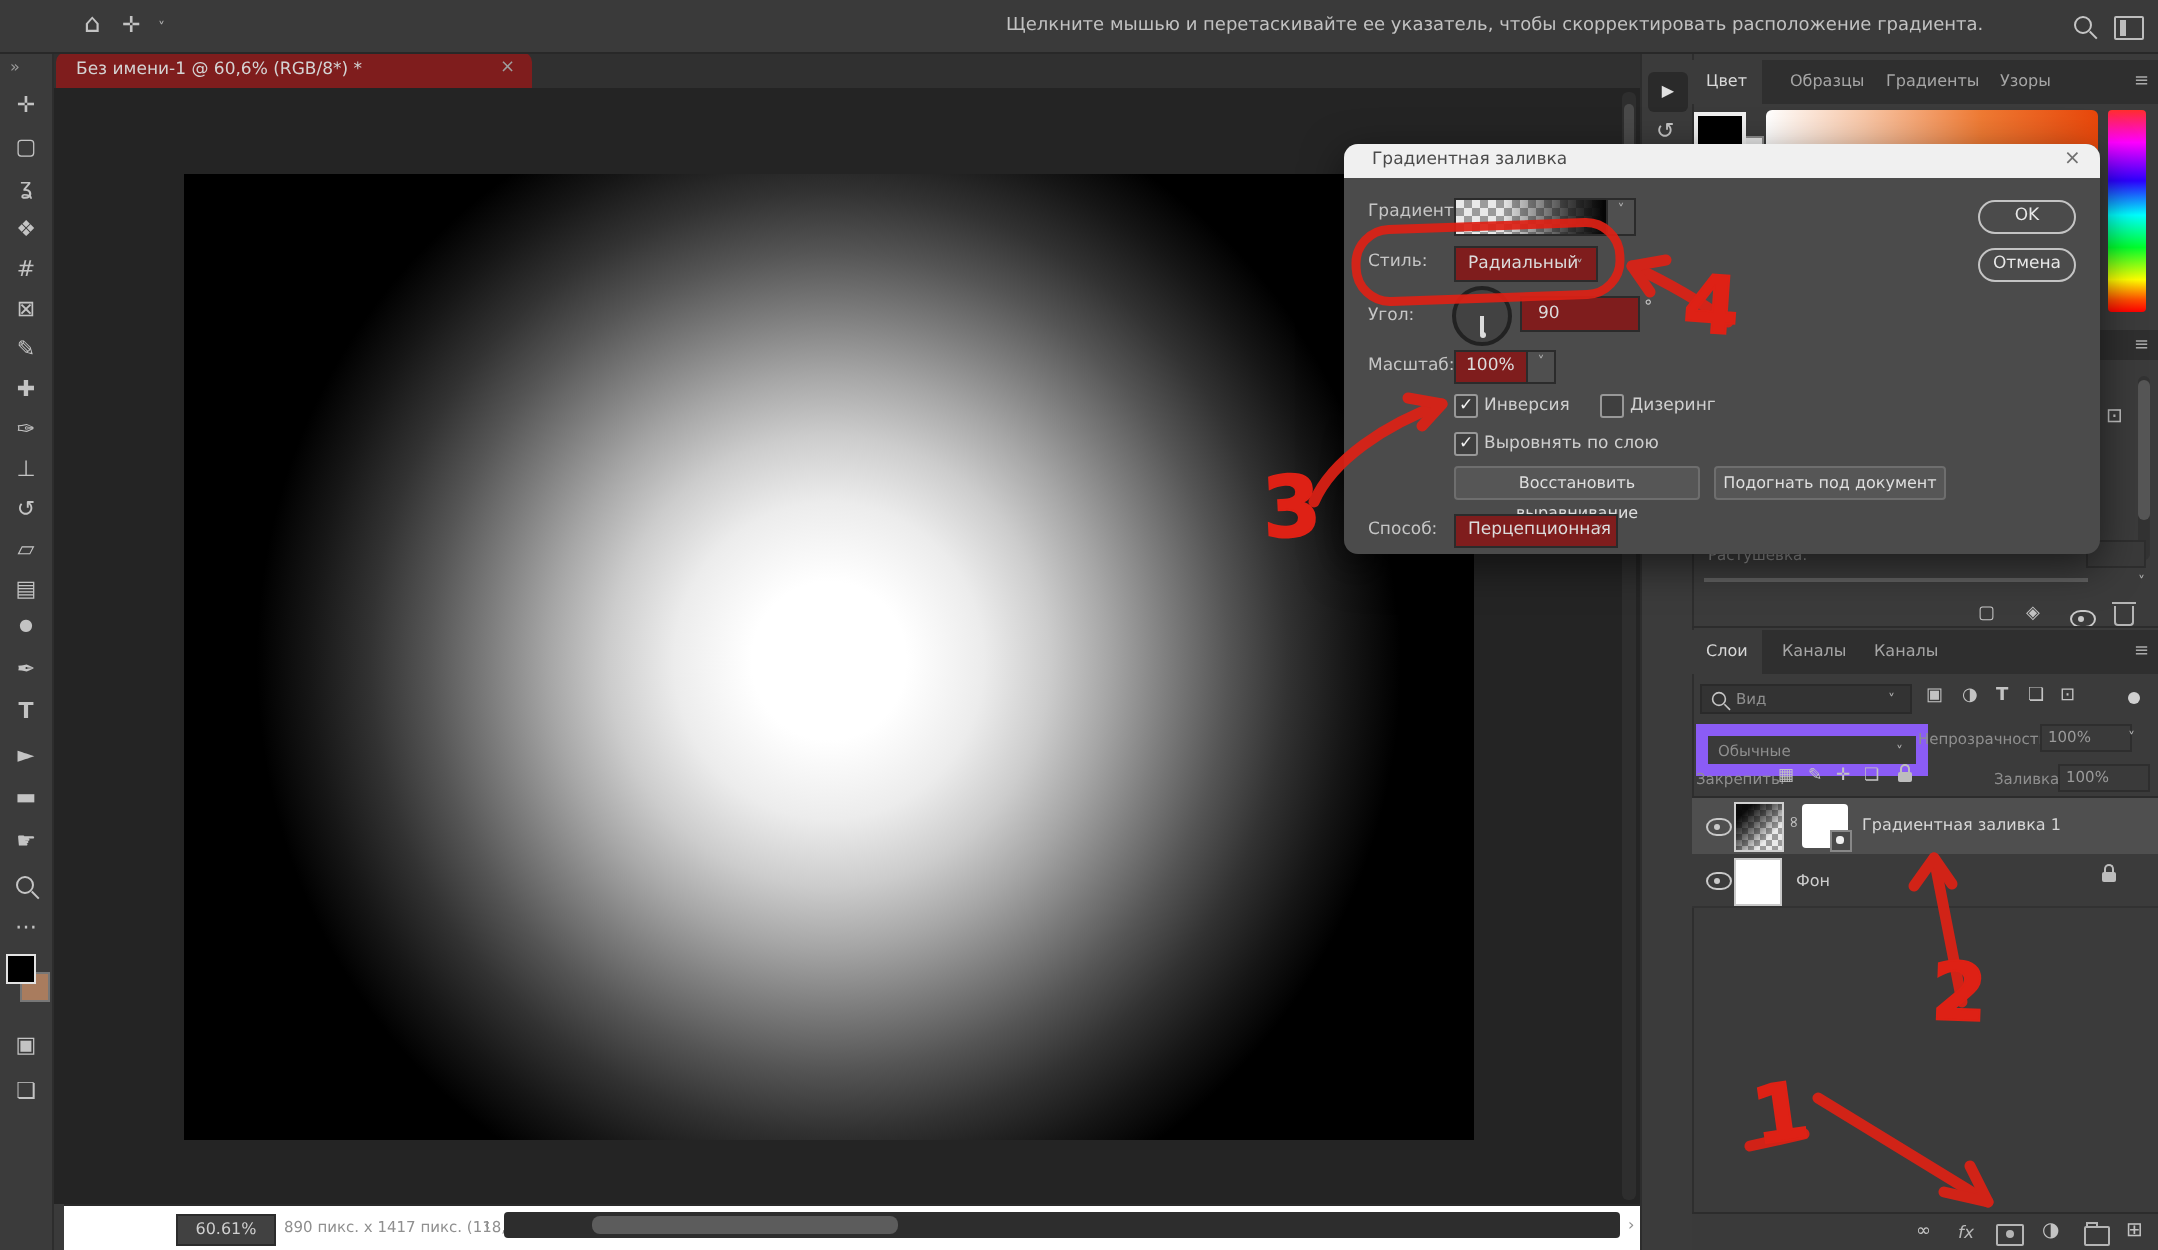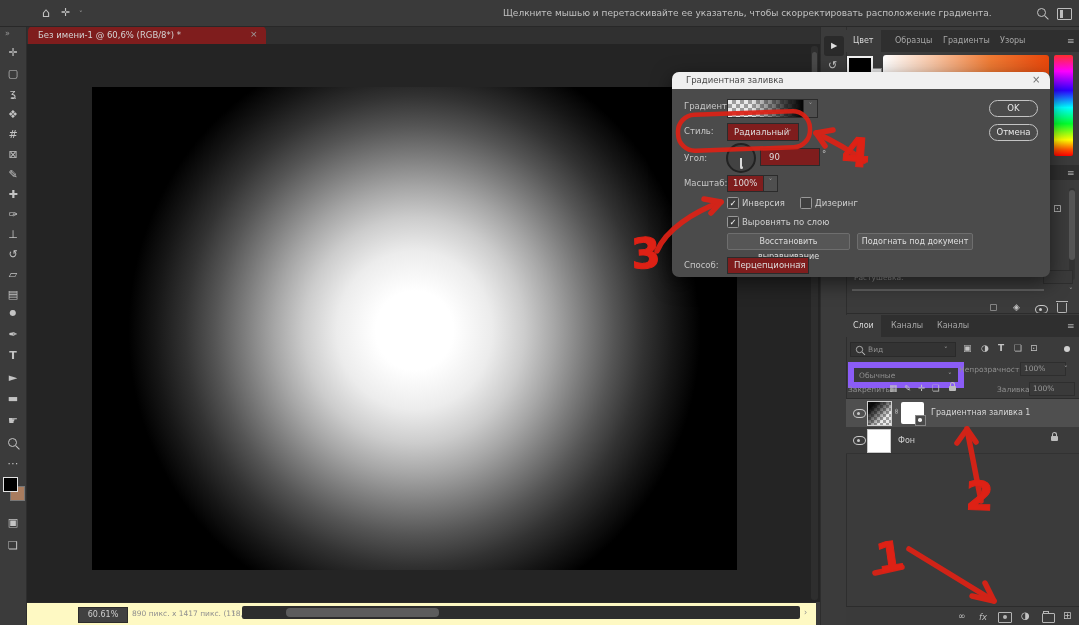--- a/index.html
+++ b/index.html
@@ -23,21 +23,21 @@
   .tool{left:0;width:26px;text-align:center;font-size:11px;color:#c3c3c3;}
   
   .canvasarea{left:26px;top:44px;width:794px;height:558px;background:#242424;}
   .canvasdoc{left:66px;top:43px;width:645px;height:483px;background:#000;
      background-image:radial-gradient(ellipse 298px 305px at 50% 50.4%,
        #ffffff 0%,#ffffff 13%,#ececec 26%,#cccccc 37%,#a6a6a6 47%,
        #7d7d7d 57%,#555555 67%,#323232 77%,#161616 87%,#000000 96%);}
   .vscroll{left:785px;top:2px;width:7px;height:554px;background:#2e2e2e;border-radius:3px;}
   .vthumb{left:1px;top:6px;width:5px;height:160px;background:#4a4a4a;border-radius:3px;}
   
-  .statusbar{left:22px;top:602px;width:794px;height:23px;background:#fef9c3;border-top:1px solid #2a2a2a;}
+  .statusbar{left:32px;top:602px;width:794px;height:23px;background:#ffffff;border-top:1px solid #2a2a2a;}
   .zoombox{left:56px;top:4px;width:48px;height:14px;background:#414141;border:1px solid #2c2c2c;text-align:center;line-height:14px;}
   .htrack{left:220px;top:3px;width:558px;height:13px;background:#2d2d2d;border-radius:2px;}
   .hthumb{left:44px;top:2px;width:153px;height:9px;background:#5c5c5c;border-radius:4px;}
   
   .dock{left:820px;top:26px;width:259px;height:599px;background:#3b3b3b;border-left:1px solid #2d2d2d;}
   .dockstrip{left:0;top:0;width:25px;height:599px;border-right:1px solid #2e2e2e;}
   .expandbtn{left:3px;top:10px;width:20px;height:20px;background:#2a2a2a;border-radius:3px;color:#e0e0e0;font-size:8px;text-align:center;line-height:20px;}
   .paneltabs{left:25px;width:234px;height:22px;background:#2f2f2f;}
   .ptab{top:0;height:22px;line-height:22px;padding:0 7px;font-size:8px;color:#a6a6a6;}
   .ptab.on{background:#3b3b3b;color:#d8d8d8;}

